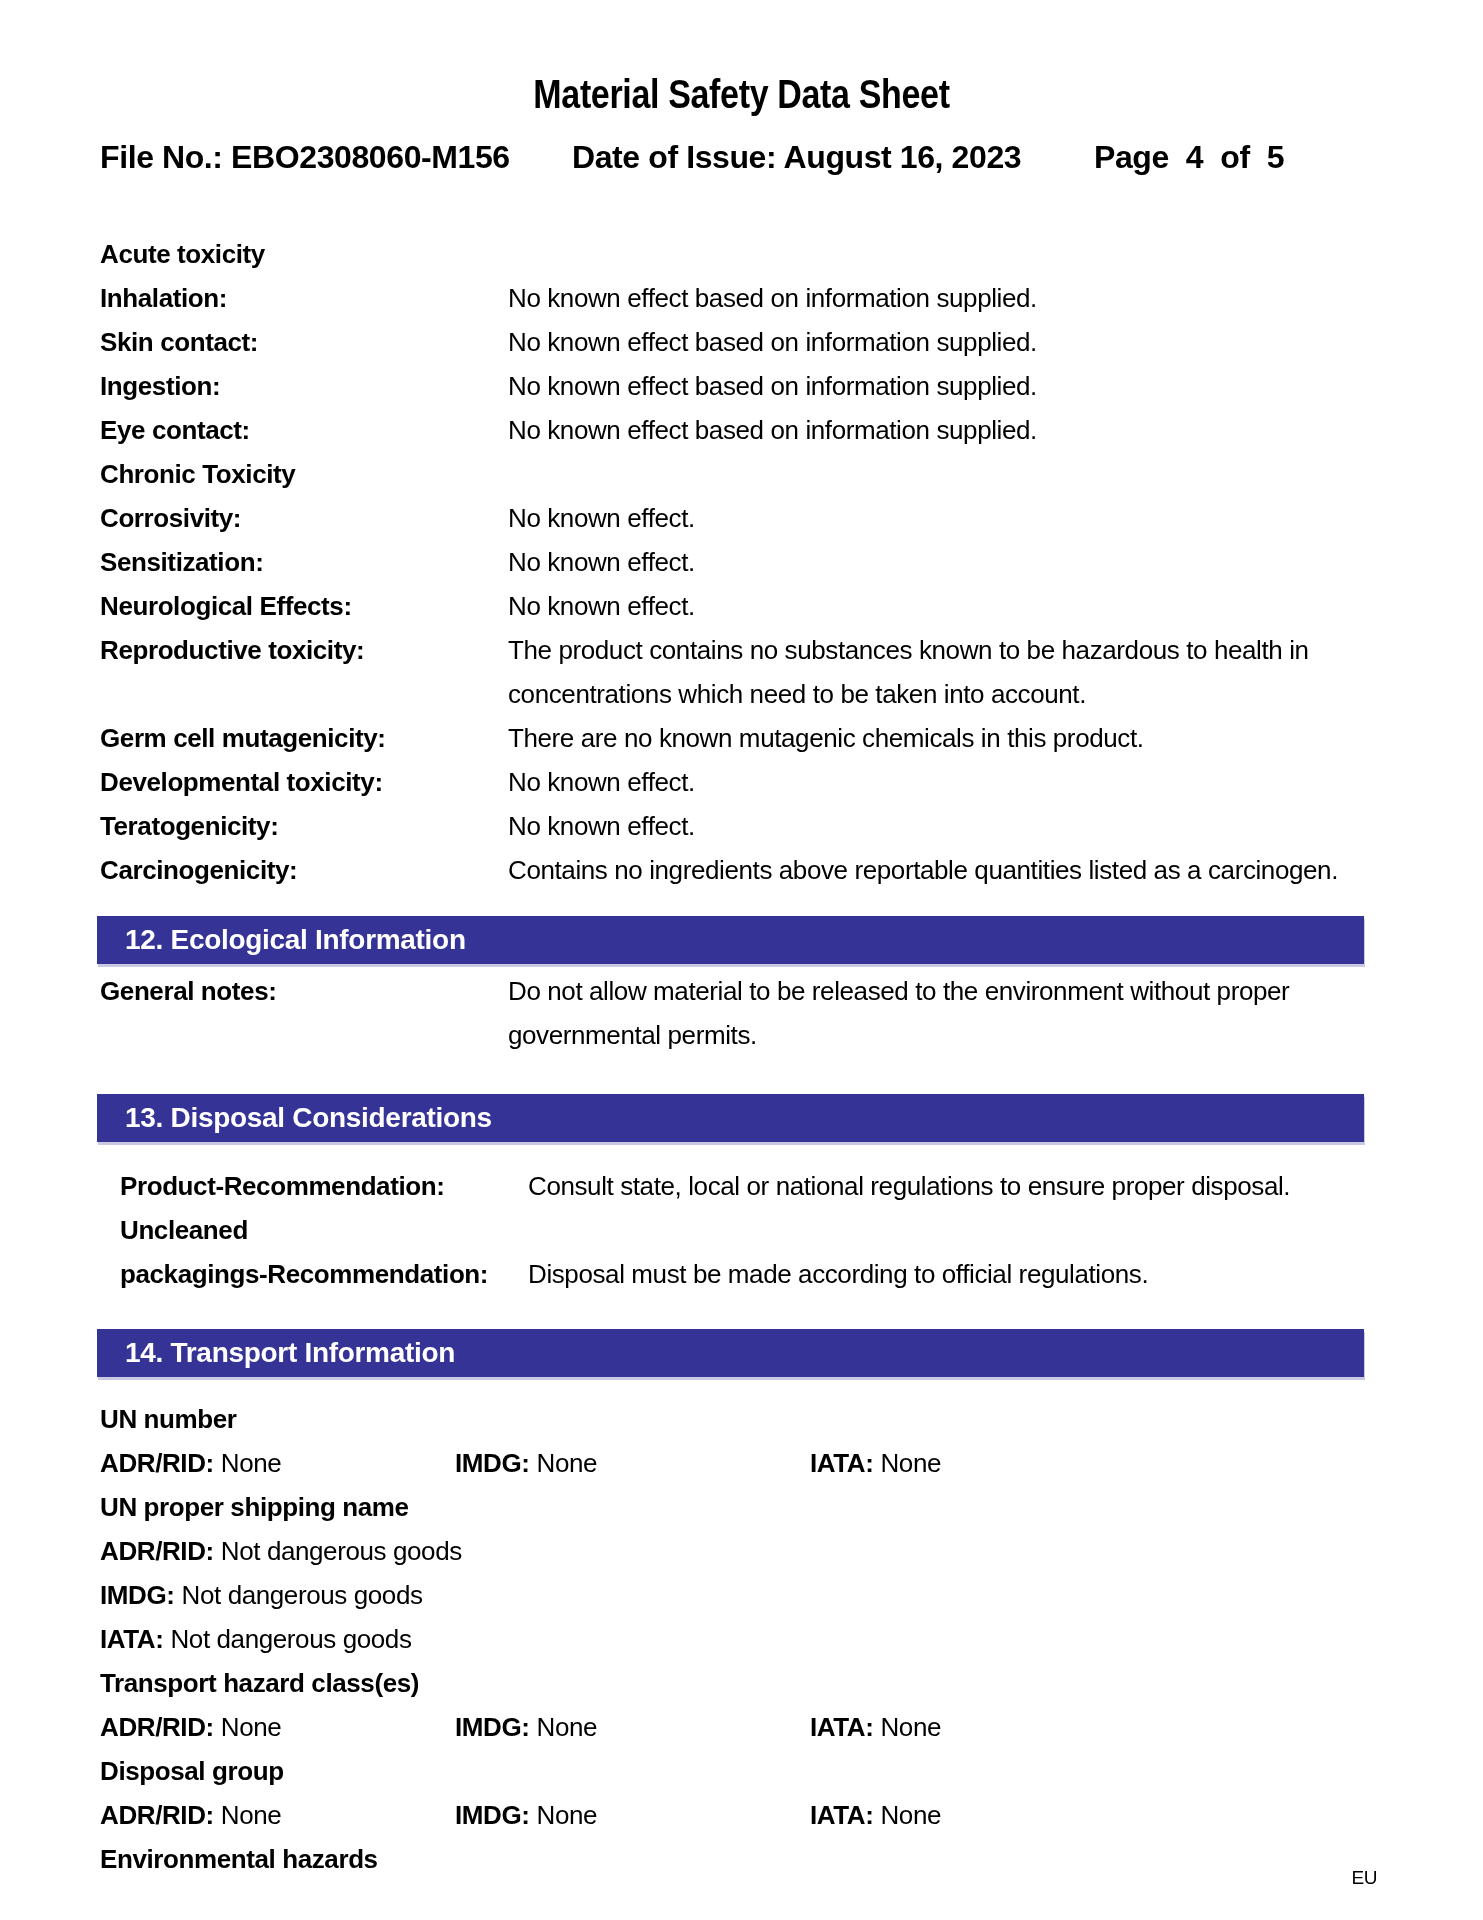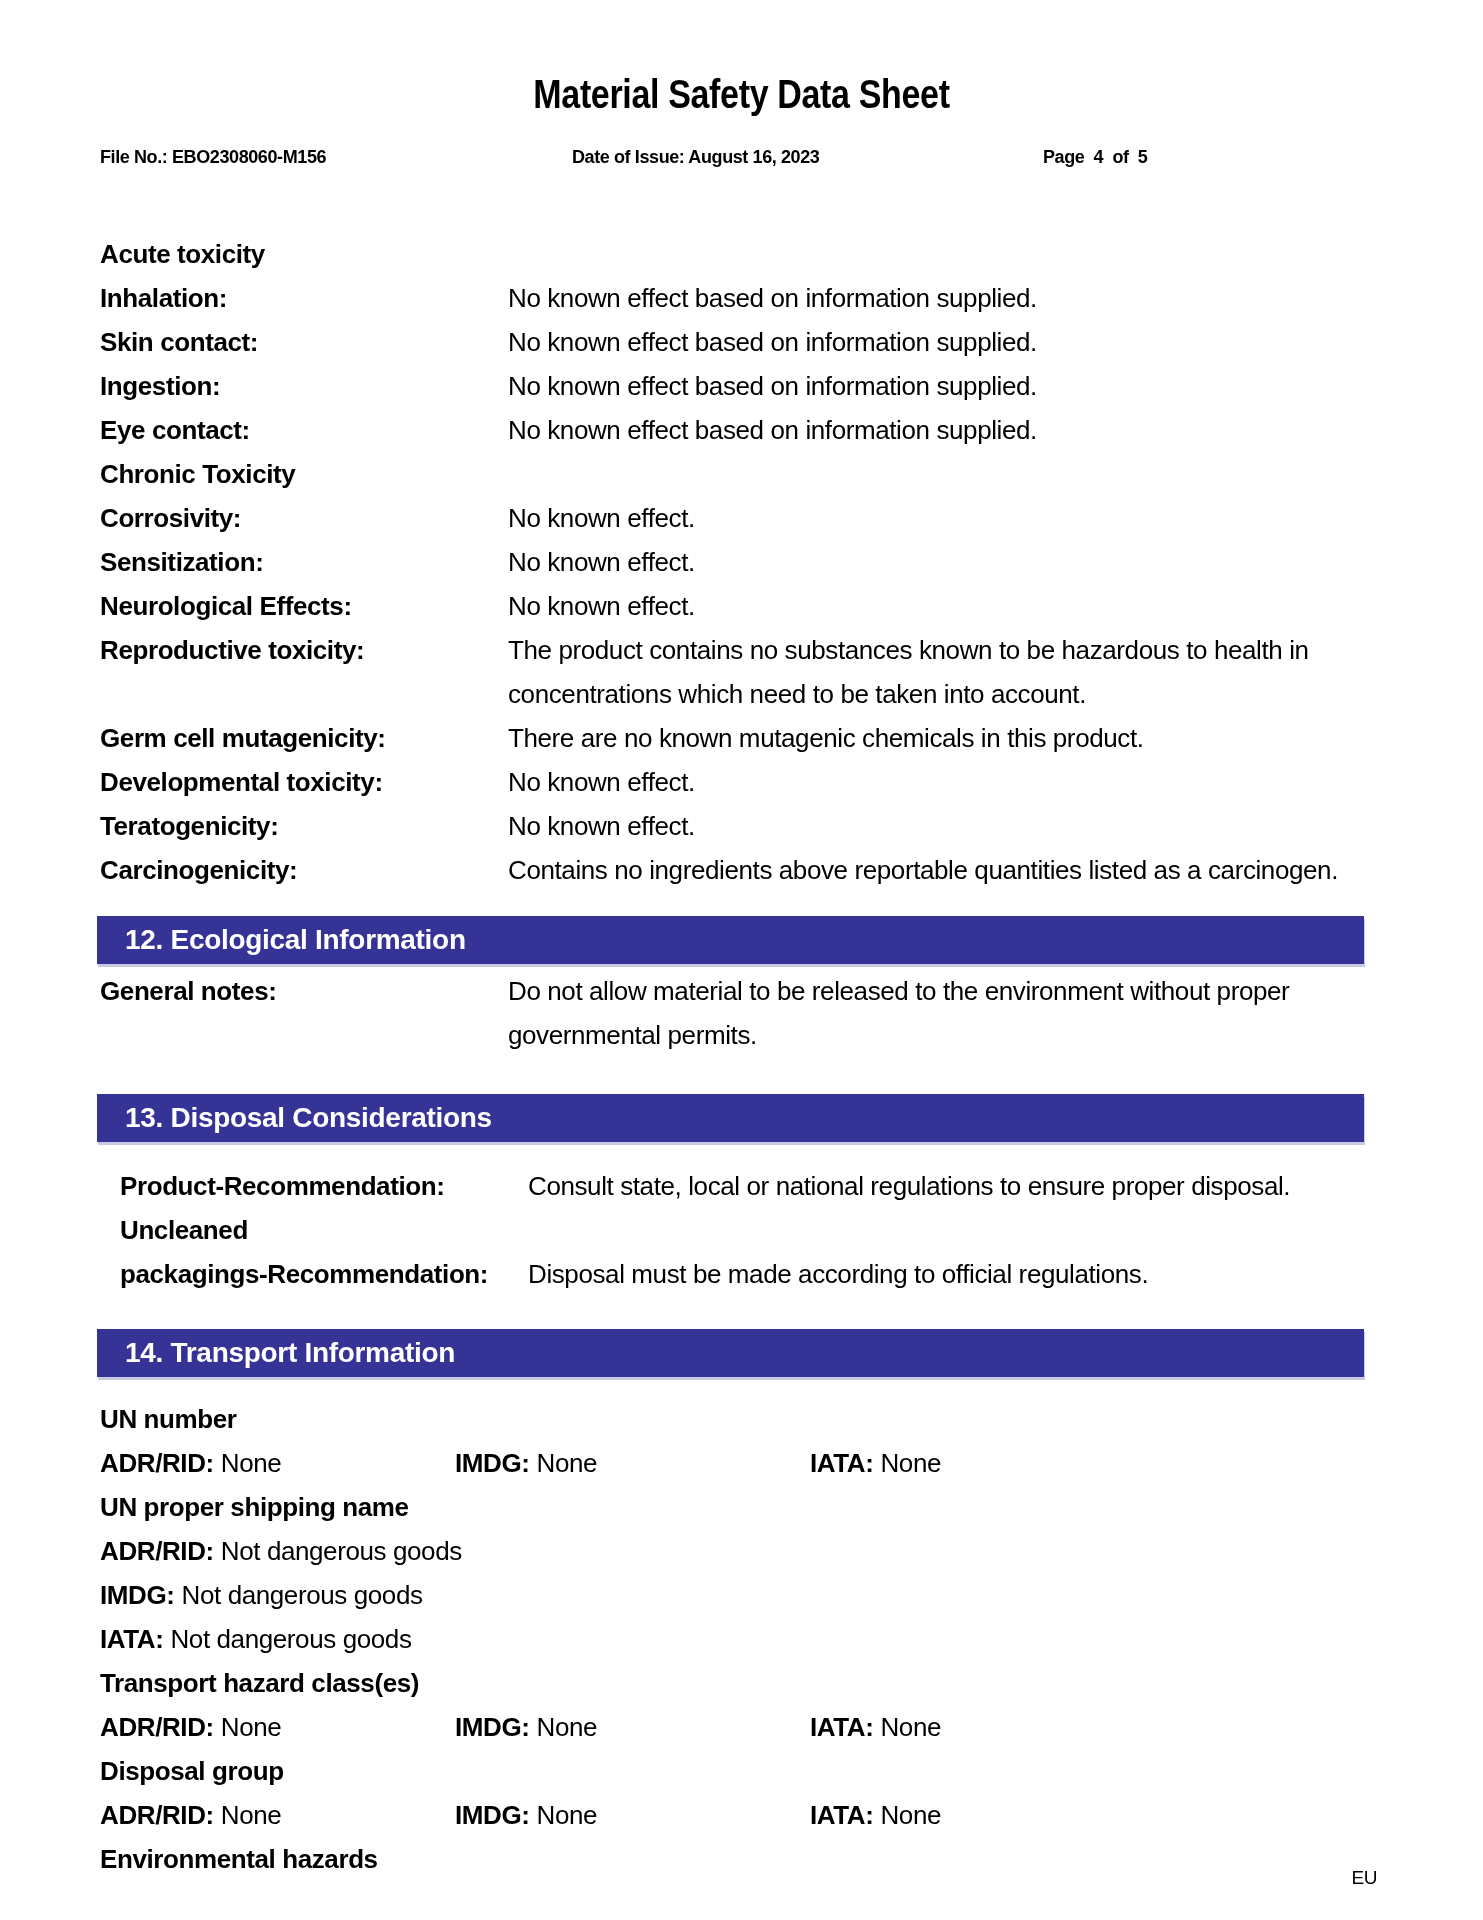--- a/index.html
+++ b/index.html
@@ -15,25 +15,25 @@
     padding-top:74px;
     text-align:center;
     font-size:40px;line-height:40px;font-weight:bold;
     transform:scaleX(0.85);
     transform-origin:50% 50%;
     white-space:nowrap;
   }
   .header-row{
     position:relative;
     margin-top:28px;height:30px;
-    font-size:18px;line-height:30px;font-weight:bold;
+    font-size:32px;line-height:30px;font-weight:bold;
   }
   .h-left{position:absolute;left:100px;}
   .h-center{position:absolute;left:572px;}
-  .h-right{position:absolute;left:1043px;white-space:pre;}
+  .h-right{position:absolute;left:1094px;white-space:pre;}
 
   .block{font-size:26px;line-height:44px;}
   .tox{margin-top:60px;}
 
   .hrow{font-weight:bold;padding:0 60px 0 100px;}
   .prow{display:grid;grid-template-columns:408px 1fr;padding:0 60px 0 100px;}
   .prow .lbl{font-weight:bold;}
   .trow{display:grid;grid-template-columns:355px 355px 1fr;padding:0 60px 0 100px;}
   .irow{padding:0 60px 0 100px;}
   .lbl-inline{font-weight:bold;margin-right:7px;}

